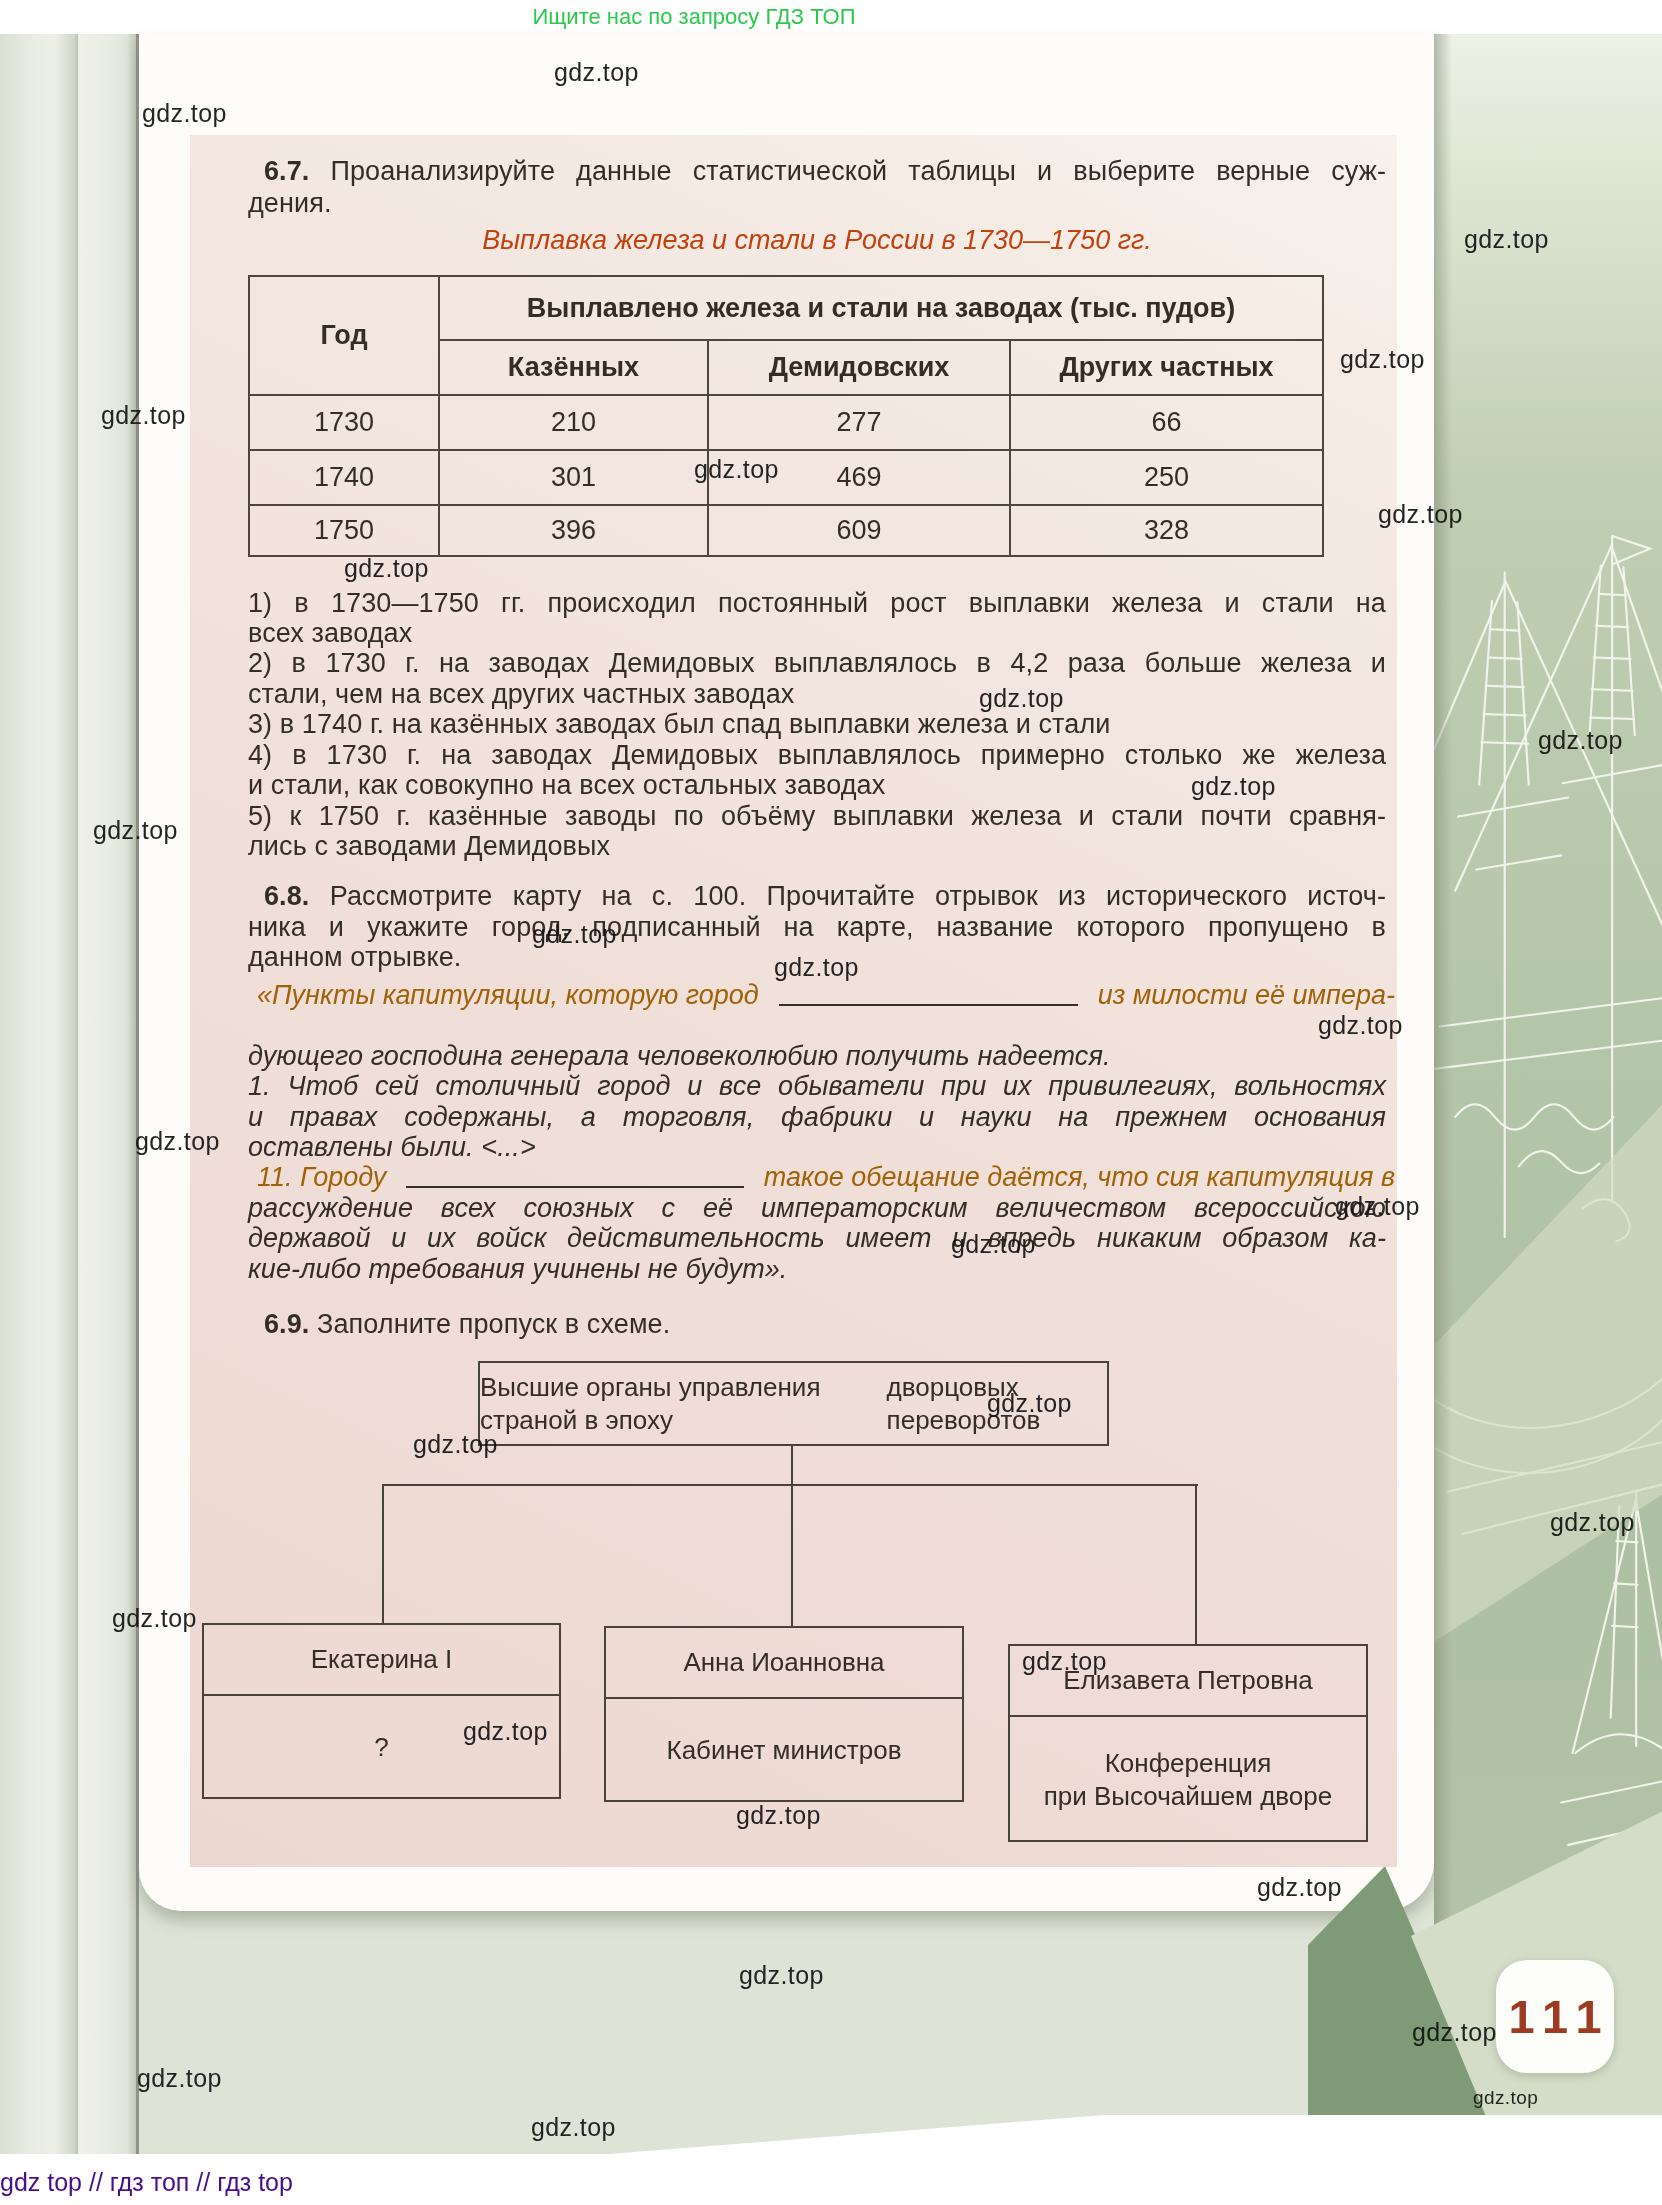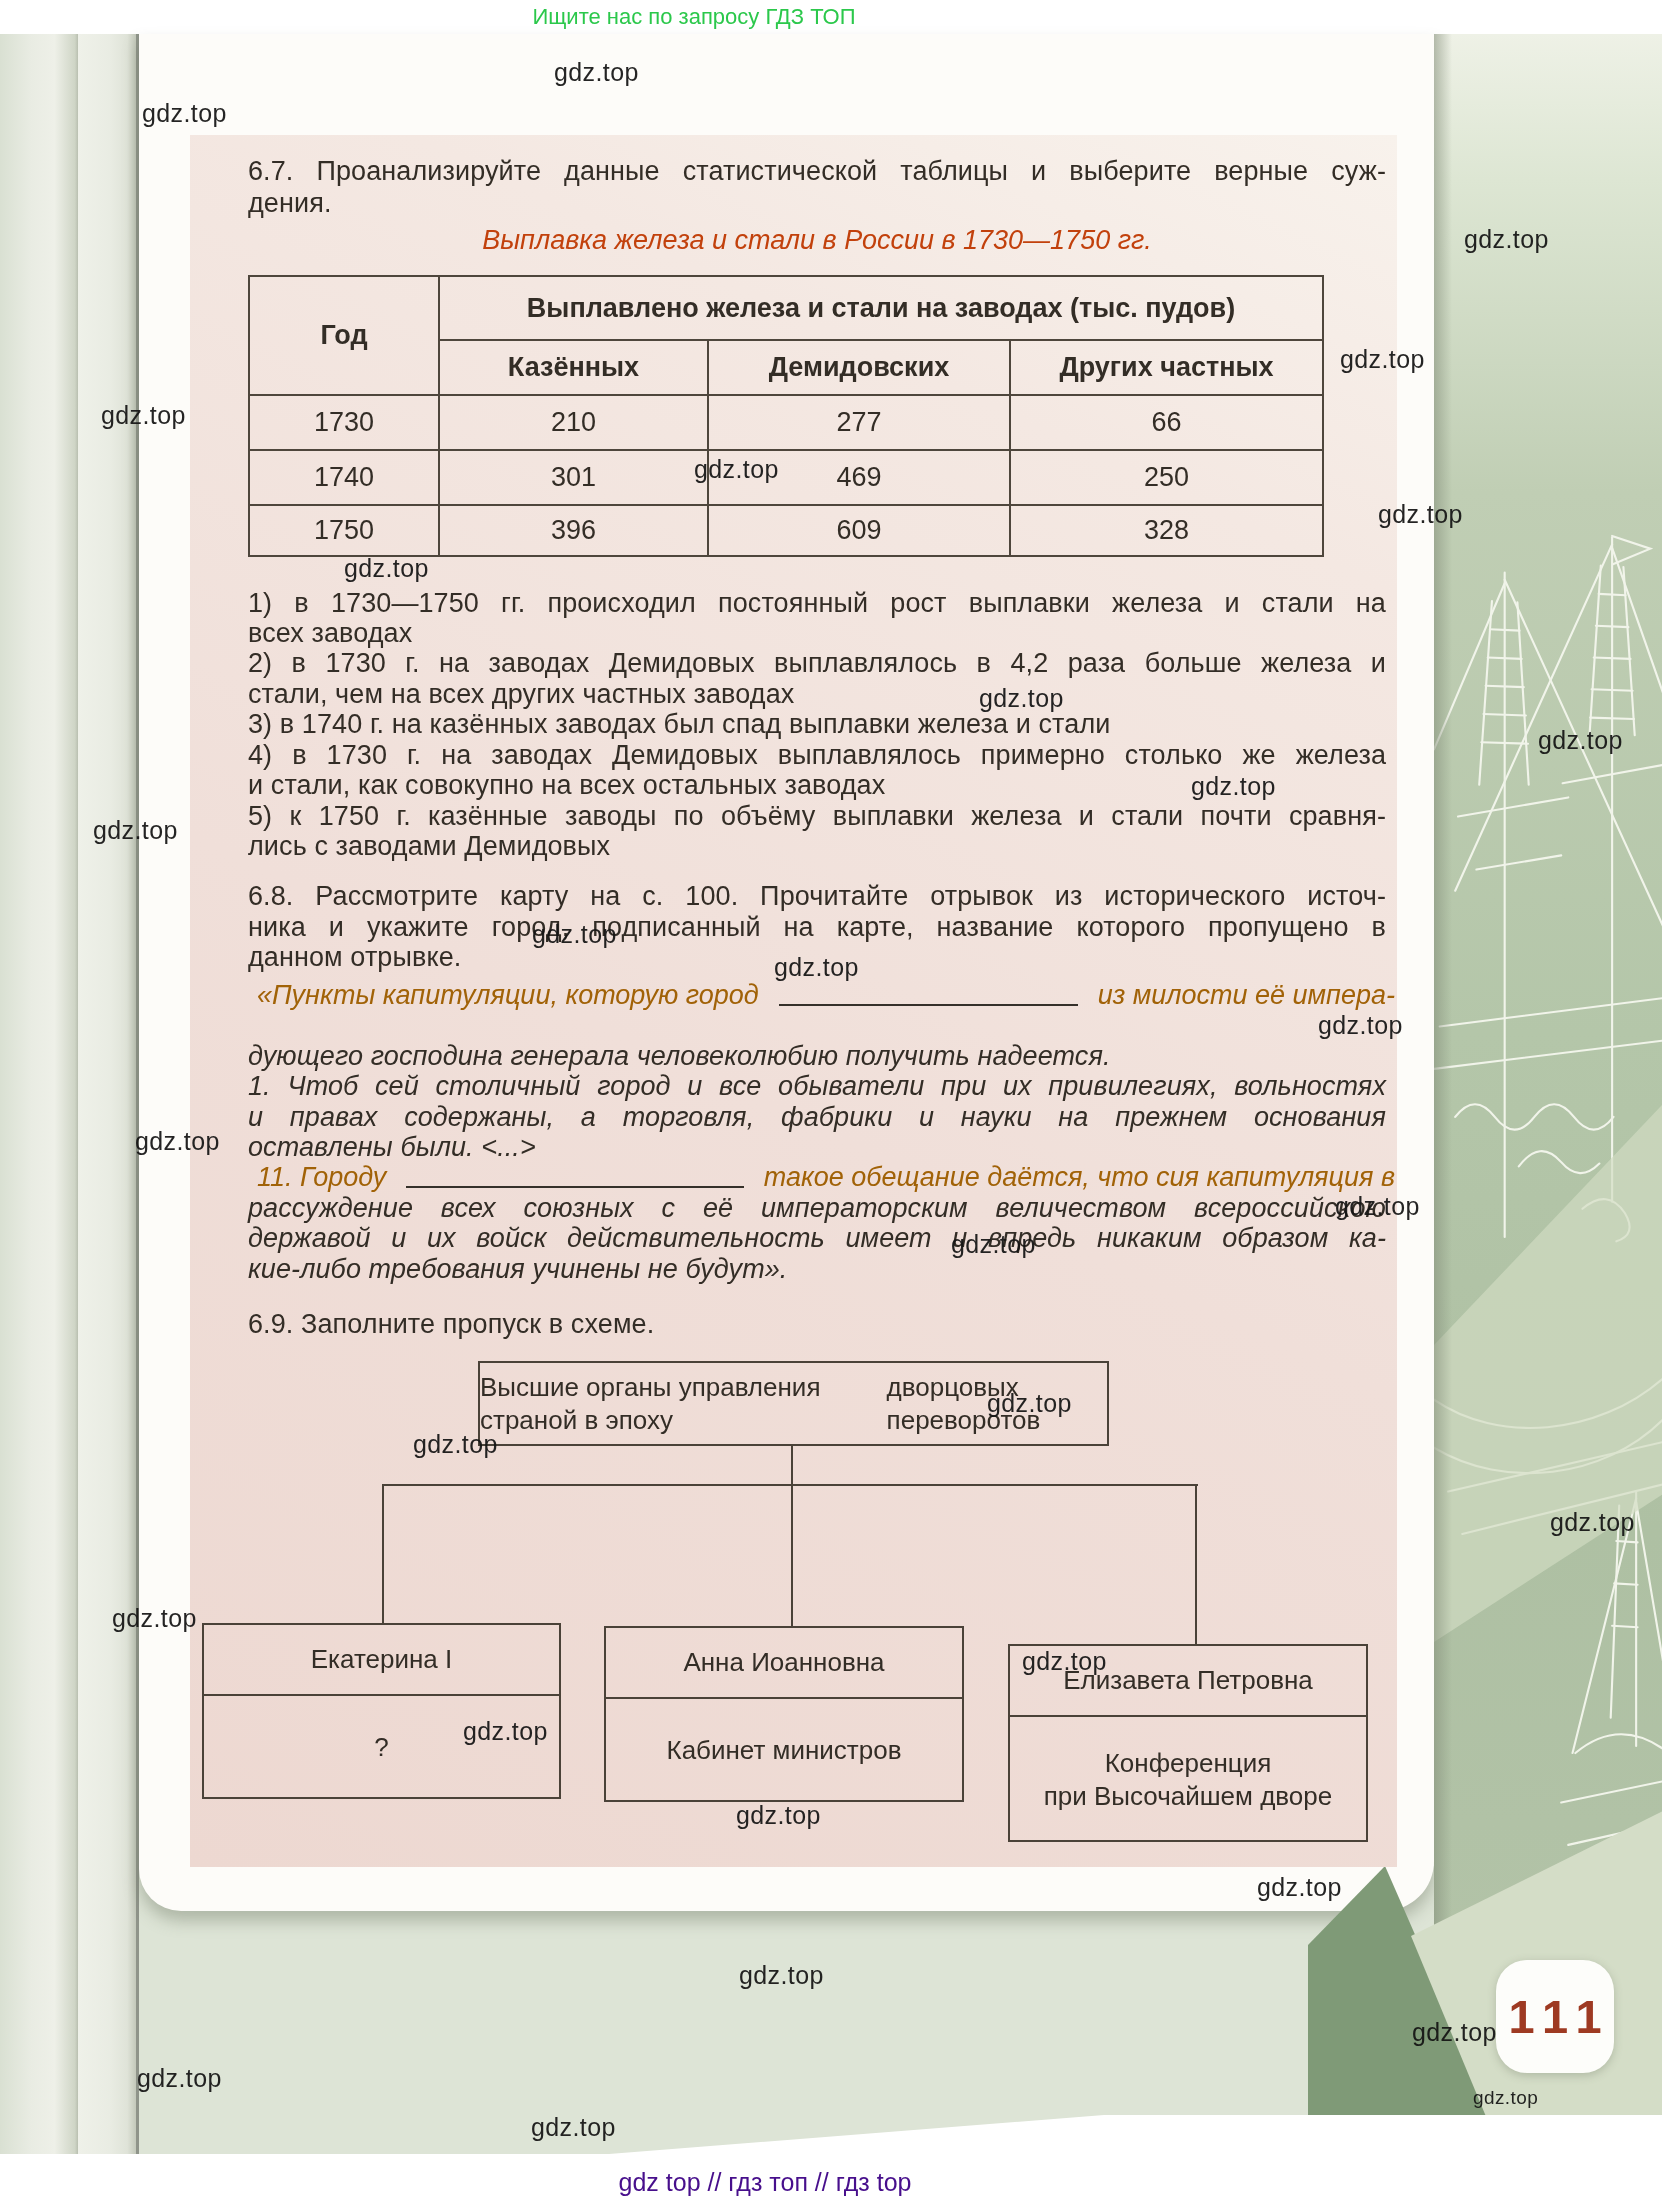--- a/index.html
+++ b/index.html
@@ -32,41 +32,41 @@
   .badge{position:absolute;left:1496px;top:1960px;width:118px;height:113px;background:#fdfdfa;border-radius:31px;
     box-shadow:0 2.8px 8.5px rgba(90,100,80,.28);display:flex;align-items:center;justify-content:center;}
   .badge span{font-size:47px;font-weight:bold;color:#9e3a22;letter-spacing:10px;padding-left:10px;}
   .cut-line{position:absolute;left:983px;top:2125px;width:138px;height:2.1px;background:#c2c8ba;transform:rotate(-4deg);}
   .bottom-strip{position:absolute;left:0;top:0;width:1663px;height:2205px;background:#ffffff;
     clip-path:polygon(0 2154px,609px 2154px,1104px 2115px,1663px 2115px,1663px 2205px,0 2205px);}
   
   .tline{position:absolute;left:248px;font-size:27px;line-height:30px;color:#332d26;white-space:nowrap;letter-spacing:0.1px;}
   .just{width:1138px;white-space:normal;text-align:justify;text-align-last:justify;}
   .it{font-style:italic;}
-  .bnum{font-weight:normal;}
+  .bnum{font-weight:bold;margin-left:16px;}
   .caption{position:absolute;left:248px;width:1138px;text-align:center;font-size:27px;font-style:italic;color:#c2410c;}
   .qflex{position:absolute;left:257px;width:1138px;display:flex;align-items:flex-start;font-size:27px;line-height:30px;font-style:italic;color:#a16207;}
   .qflex span{white-space:nowrap;}
   .blank{flex:1 1 auto;margin:0 20px;border-bottom:2.1px solid #35302a;height:24px;margin-bottom:3.5px;}
   
   table.smelt{position:absolute;left:248px;top:275px;border-collapse:collapse;}
   table.smelt td,table.smelt th{border:2.1px solid #4e463c;font-size:27px;color:#332d26;text-align:center;vertical-align:middle;padding:0;background:transparent;}
   table.smelt th{font-weight:bold;}
   
   .sbox{position:absolute;border:2.1px solid #4a4238;box-sizing:border-box;}
   .sbox .cellT{display:flex;align-items:center;justify-content:center;border-bottom:2.1px solid #4a4238;font-size:26px;color:#332d26;}
   .sbox .cellB{display:flex;flex-direction:column;align-items:center;justify-content:center;font-size:26px;color:#332d26;line-height:33px;}
   .rootbox{position:absolute;left:478px;top:1361px;width:631px;height:85px;border:2.1px solid #4a4238;box-sizing:border-box;
     display:flex;align-items:center;justify-content:center;font-size:26px;line-height:33px;color:#332d26;}
   .cline{position:absolute;background:#4a4238;}
   
   .wm{position:absolute;font-size:25px;color:#141414;opacity:.93;letter-spacing:0.4px;white-space:nowrap;}
   .wm.sm{font-size:19px;}
   .banner-top{position:absolute;top:3.5px;left:0;width:1388px;text-align:center;font-size:22px;color:#2bc84b;}
-  .banner-bottom{position:absolute;top:2168px;left:0;width:1530px;text-align:center;font-size:25px;color:#470f8c;}
+  .banner-bottom{position:absolute;top:2168px;left:0;width:1530px;text-align:left;font-size:25px;color:#470f8c;}
   svg.ship{position:absolute;left:1434px;top:34px;}
 </style>
 </head>
 <body>
 
 <div class="canvas">
 
   <div class="strip1"></div>
   <div class="strip2"></div>
   <div class="crease"></div>

